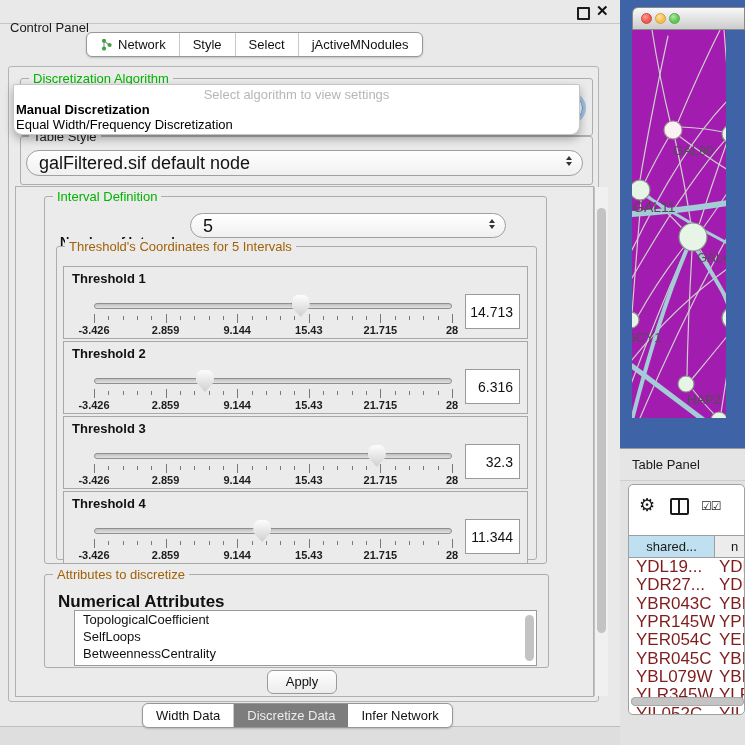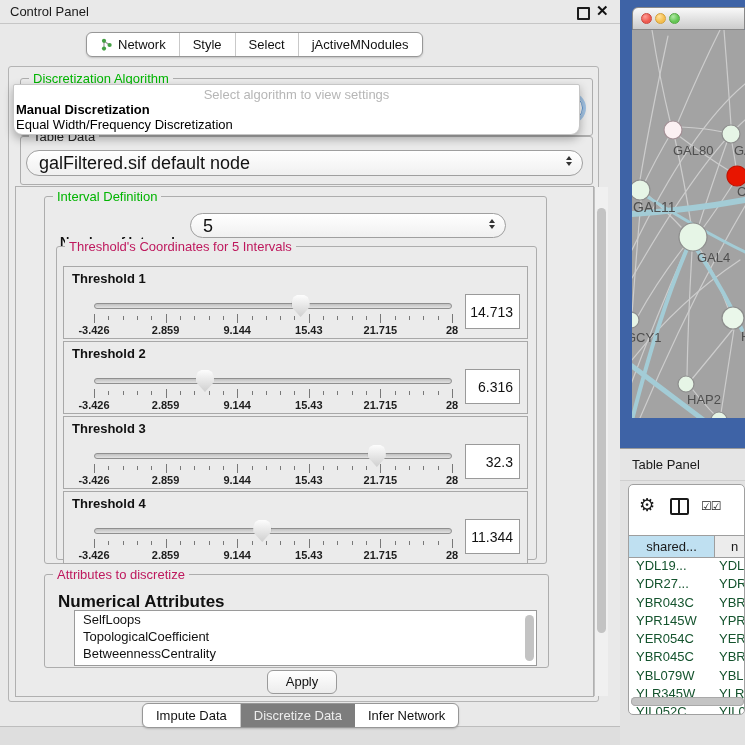--- a/index.html
+++ b/index.html
@@ -1,37 +1,37 @@
 <!DOCTYPE html>
 <html><head>
 <meta charset="utf-8">
 <style>
   html,body{margin:0;padding:0;}
   body{width:745px;height:745px;position:relative;background:#e2e2e2;
        font-family:"Liberation Sans",sans-serif;overflow:hidden;-webkit-font-smoothing:antialiased;}
   
   #control-panel{position:absolute;left:0;top:0;width:620px;height:745px;background:#e9e9e9;}
   .cp-titlebar{position:absolute;left:0;top:0;width:620px;height:23px;background:#e9e9e9;border-bottom:1px solid #c6c6c6;}
-  .cp-title{position:absolute;left:10px;top:4px;font-size:13px;color:#1a1a1a;}
+  .cp-title{position:absolute;left:10px;top:20px;font-size:13px;color:#1a1a1a;}
   .float-icon{position:absolute;left:577px;top:7px;width:9px;height:9px;border:2px solid #1c1c1c;border-radius:1px;}
   .close-icon{position:absolute;left:596px;top:2px;font-size:15px;font-weight:bold;color:#111;}
   .tabbar{position:absolute;display:flex;background:#fff;border:1px solid #979797;border-radius:6px;
           overflow:hidden;box-shadow:0 1px 2px rgba(0,0,0,.18);height:23px;}
   #top-tabbar{left:86px;top:32px;}
   #bottom-tabbar{left:142px;top:703px;}
   .ttab{display:flex;align-items:center;gap:5px;padding:0 13px;font-size:13px;color:#111;border-right:1px solid #c9c9c9;white-space:nowrap;}
   .ttab:last-child{border-right:none;}
   .ttab.sel{background:#7d7d7d;color:#ededed;border-right:none;}
   .content-panel{position:absolute;left:8px;top:66px;width:589px;height:634px;background:#ebebeb;border:1px solid #b4b4b4;border-radius:3px;}
   .cp-bottom{position:absolute;left:0;top:726px;width:620px;height:19px;background:#dedede;border-top:1px solid #bdbdbd;}
   
   .group{position:absolute;border:1px solid #adadad;border-radius:3px;}
   .gtitle{position:absolute;top:-8px;left:8px;background:#ebebeb;padding:0 4px;font-size:13px;white-space:nowrap;}
   .gtitle.green{color:#00b400;}
-  .gtitle.blue{color:#be185d;}
+  .gtitle.blue{color:#a16207;}
   .gtitle.dark{color:#222;}
   #algo-group{left:20px;top:78px;width:571px;height:56px;}
   #tabledata-group{left:20px;top:136px;width:571px;height:47px;}
   #interval-group{left:44px;top:196px;width:501px;height:366px;}
   #thresholds-group{left:56px;top:246px;width:479px;height:312px;}
   #attr-group{left:44px;top:574px;width:503px;height:92px;}
   
   .combo{position:absolute;background:linear-gradient(#ffffff,#f0f0f0);border:1px solid #9f9f9f;border-radius:13px;height:26px;box-sizing:border-box;}
   .combo-text{font-size:18px;color:#111;line-height:24px;padding-left:12px;overflow:hidden;white-space:nowrap;}
   .stepper{position:absolute;right:10px;top:5px;display:flex;flex-direction:column;gap:2px;}
@@ -80,37 +80,37 @@
   #apply-btn{position:absolute;left:267px;top:670px;width:68px;height:22px;background:linear-gradient(#ffffff,#ececec);
              border:1px solid #9a9a9a;border-radius:6px;font-size:13px;color:#111;text-align:center;line-height:21px;}
   
   #net-window{position:absolute;left:620px;top:0;width:125px;height:448px;background:#3e63a6;}
   #net-titlebar{position:absolute;left:12px;top:7px;width:113px;height:23px;background:linear-gradient(#f9f9f9,#cccccc);
                 border:1px solid #888;border-radius:6px 0 0 0;box-sizing:border-box;}
   .light{position:absolute;top:5px;width:11px;height:11px;border-radius:50%;box-sizing:border-box;}
   .light.red{left:8px;background:radial-gradient(circle at 35% 30%,#ff9d96,#ee5a50 60%);border:1px solid #c9473e;}
   .light.yellow{left:22px;background:radial-gradient(circle at 35% 30%,#ffe2a0,#f5bf4f 60%);border:1px solid #d3a03c;}
   .light.green{left:36px;background:radial-gradient(circle at 35% 30%,#b1e9a4,#63c653 60%);border:1px solid #55a844;}
-  #net-canvas{position:absolute;left:12px;top:30px;width:113px;height:388px;background:#a3a3a3;overflow:hidden;}
+  #net-canvas{position:absolute;left:12px;top:30px;width:94px;height:388px;background:#a21caf;overflow:hidden;}
   
   #table-panel-header{position:absolute;left:620px;top:448px;width:125px;height:33px;background:#e5e5e5;
                       border-top:1px solid #9a9a9a;border-bottom:1px solid #cfcfcf;box-sizing:border-box;}
   #table-panel-title{position:absolute;left:12px;top:8px;font-size:13px;color:#1a1a1a;}
   #table-panel{position:absolute;left:628px;top:484px;width:117px;height:231px;background:#fff;border:1px solid #a0a0a0;
                border-radius:5px;overflow:hidden;box-sizing:border-box;}
   .gear-icon{position:absolute;left:10px;top:9px;font-size:18px;color:#1a1a1a;}
   .columns-icon{position:absolute;left:41px;top:13px;width:15px;height:13px;border:2px solid #1a1a1a;border-radius:2px;}
   .columns-icon::after{content:"";position:absolute;left:6px;top:0;width:2px;height:13px;background:#1a1a1a;}
   .checks-icon{position:absolute;left:72px;top:14px;font-size:12px;color:#222;letter-spacing:-1px;}
   .tp-header{position:absolute;left:0;top:50px;width:220px;height:23px;display:flex;
              border-top:1px solid #9e9e9e;border-bottom:1px solid #9e9e9e;box-sizing:border-box;}
   .tp-h1{width:86px;background:#bfe0f1;border-right:1px solid #9e9e9e;font-size:13px;color:#1a1a1a;text-align:center;line-height:21px;box-sizing:border-box;flex:none;}
   .tp-h2{width:130px;background:#ececec;font-size:13px;color:#1a1a1a;line-height:21px;padding-left:16px;flex:none;}
   #tp-rows{position:absolute;left:0;top:73px;width:117px;}
-  .trow{display:flex;height:18.3px;align-items:flex-start;font-size:13px;color:#14532d;}
+  .trow{display:flex;height:18.3px;align-items:center;font-size:17px;color:#7f1d1d;}
   .tc1{width:86px;padding-left:7px;box-sizing:border-box;flex:none;white-space:nowrap;overflow:hidden;}
   .tc2{padding-left:4px;white-space:nowrap;}
   .hscroll{position:absolute;left:2px;top:212px;width:113px;height:9px;background:#c4c4c4;border-radius:5px;box-shadow:inset 0 0 0 1px #a9a9a9;}
 </style>
 </head>
 <body>
 
 <div id="control-panel">
   <div class="cp-titlebar">
     <span class="cp-title">Control Panel</span>
@@ -140,21 +140,21 @@
     </div>
 
   <div class="content-panel"></div>
 
   <div id="algo-group" class="group">
     <span class="gtitle green">Discretization Algorithm</span>
   </div>
   <div id="algo-combo" class="combo"></div>
 
   <div id="tabledata-group" class="group">
-    <span class="gtitle dark">Table Data</span>
+    <span class="gtitle dark">Table Style</span>
   </div>
   <div id="tabledata-combo" class="combo">
     <div class="combo-text">galFiltered.sif default node</div>
     <span class="stepper">
         <i class="up"></i>
         <i class="dn"></i>
       </span>
   </div>
 
   <div id="scrollpane"></div>
@@ -355,32 +355,32 @@
         <div class="th-value">11.344</div>
       </div>
     </div>
 
   <div id="attr-group" class="group">
     <span class="gtitle blue">Attributes to discretize</span>
   </div>
   <span id="attr-label">Numerical Attributes</span>
   <div id="attr-list">
 
-  <div class="attr-item">SelfLoops</div>
-      <div class="attr-item">TopologicalCoefficient</div>
+  <div class="attr-item">TopologicalCoefficient</div>
+      <div class="attr-item">SelfLoops</div>
       <div class="attr-item">BetweennessCentrality</div>
       <div class="attr-vthumb"></div>
     </div>
 
   <div id="apply-btn">Apply</div>
 
   <div class="cp-bottom"></div>
   <div id="bottom-tabbar" class="tabbar">
       <div class="ttab">
-        <span>Impute Data</span>
+        <span>Width Data</span>
       </div>
       <div class="ttab sel">
         <span>Discretize Data</span>
       </div>
       <div class="ttab">
         <span>Infer Network</span>
       </div>
     </div>
 
   <div id="algo-popup">

